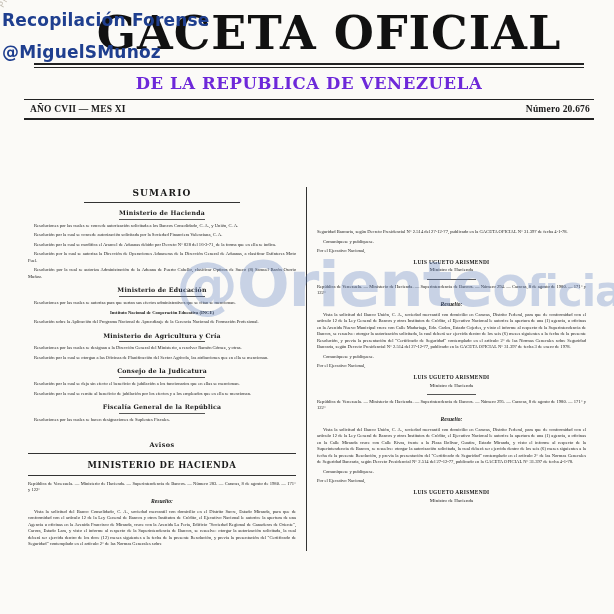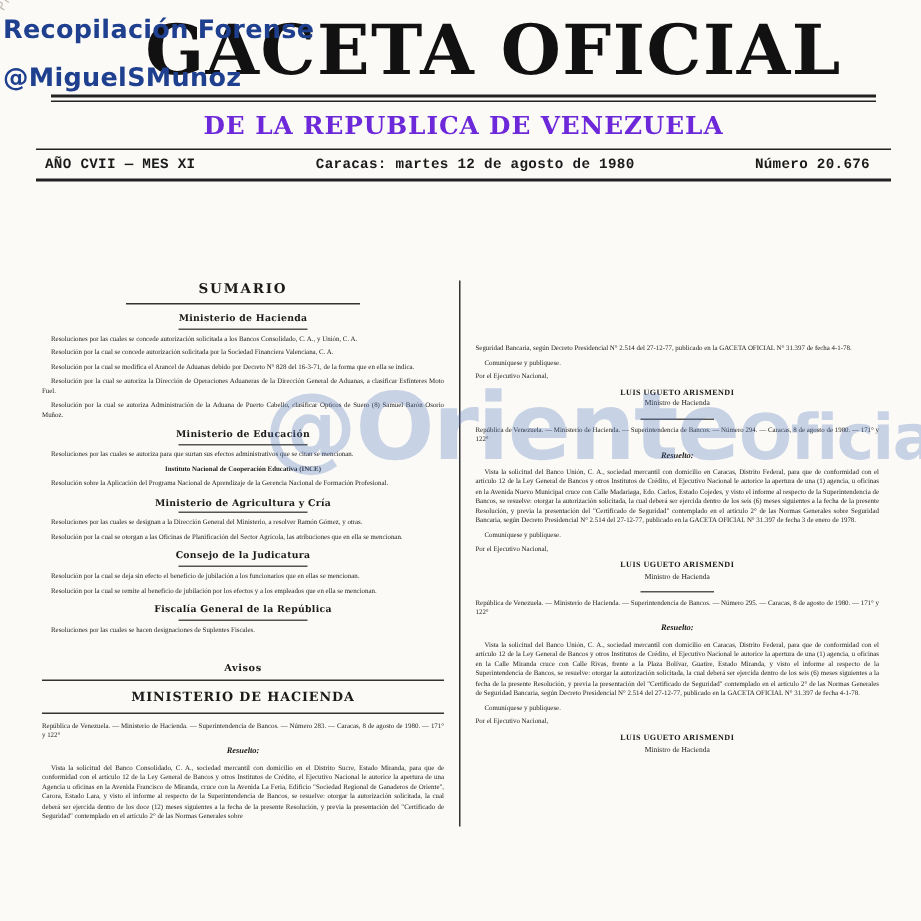--- a/index.html
+++ b/index.html
@@ -109,24 +109,24 @@
     color: #6d28d9;
   }
   .rule-thin {
     margin: 6px 20px 0 20px;
     border-top: 1px solid #222;
   }
   .issueline {
     display: flex;
     justify-content: space-between;
     align-items: flex-end;
-    font-family: Liberation Mono, monospace;
+    font-family: Liberation Serif, serif;
     font-size: 9.5px;
     font-weight: bold;
-    margin: 4px 34px 0 26px;
+    margin: 4px 24px 0 26px;
     letter-spacing: 0.2px;
   }
   .issueline .mid { font-weight: bold; }
   .rule-thin2 {
     margin: 4px 20px 0 20px;
     border-top: 2px solid #222;
   }
 
   
   .cols {
@@ -239,21 +239,20 @@
     <span>@Oriente</span><span class="dom">Oficial.io</span>
   </div>
 
   <div class="masthead">
     <div class="gaceta-title">GACETA OFICIAL</div>
     <div class="rule-double"></div>
     <div class="subtitle">DE LA REPUBLICA DE VENEZUELA</div>
     <div class="rule-thin"></div>
     <div class="issueline">
       <span>AÑO CVII — MES XI</span>
-      <span class="mid">Caracas: martes 12 de agosto de 1980</span>
       <span>Número 20.676</span>
     </div>
     <div class="rule-thin2"></div>
   </div>
 
   <div class="cols">
 
     <div class="col left">
       <div class="sumario-head">SUMARIO</div>
       <div class="sum-rule"></div>

